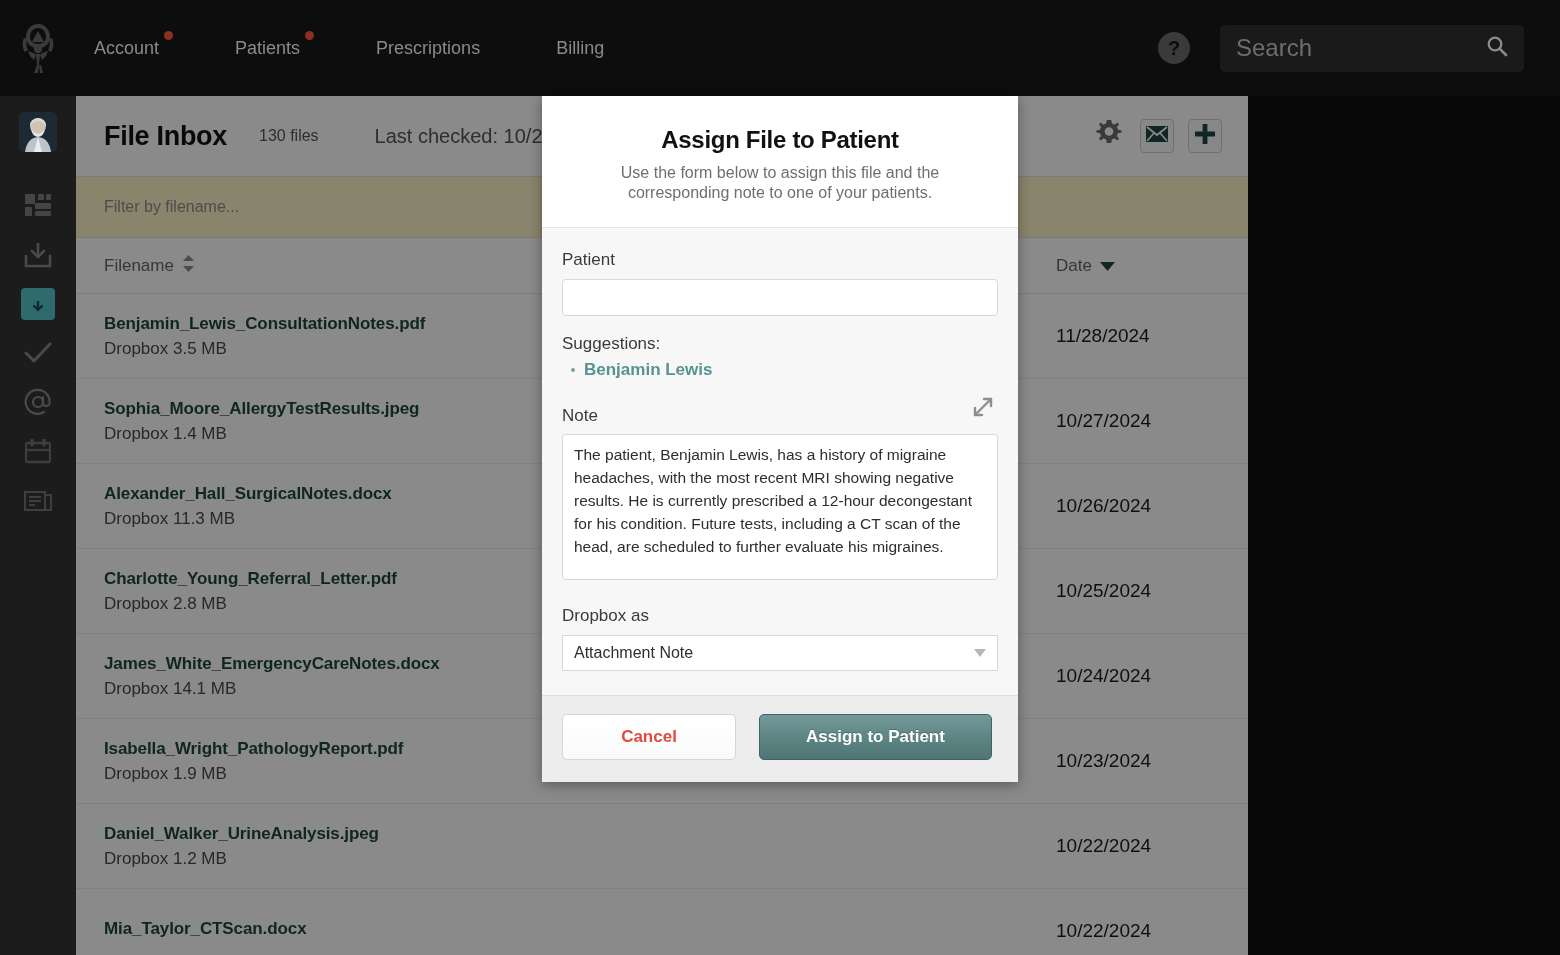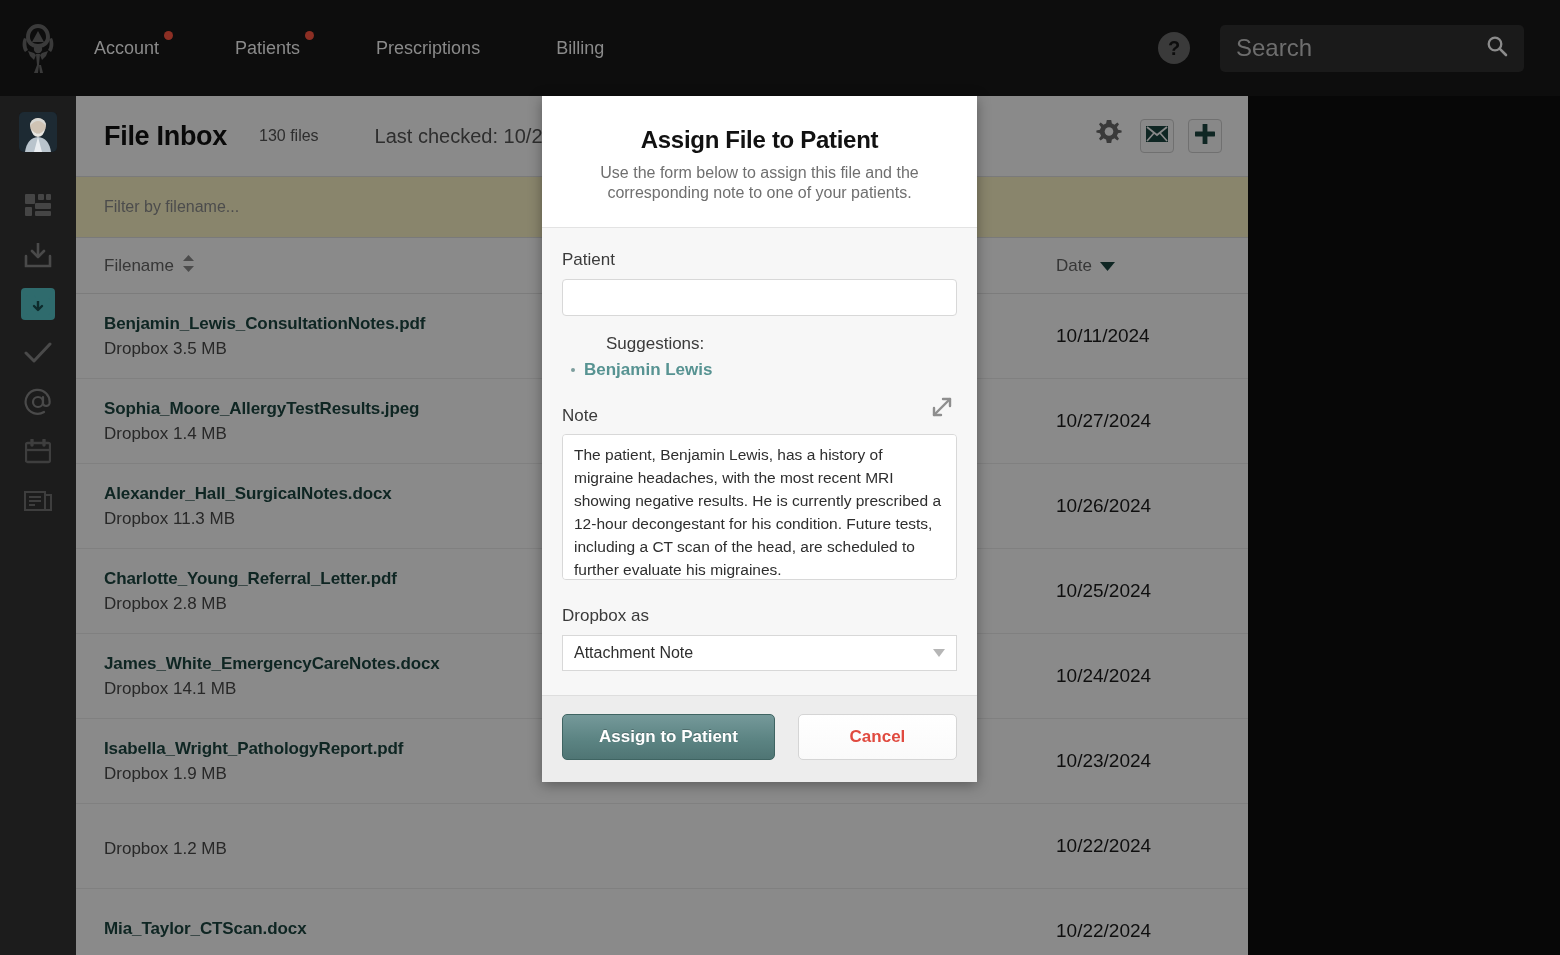--- a/index.html
+++ b/index.html
@@ -277,21 +277,21 @@
     width: 1484px;
     height: 859px;
     background: rgba(0,0,0,0.46);
     z-index: 8;
   }
 
   .modal {
     position: absolute;
     top: 96px;
     left: 542px;
-    width: 435px;
+    width: 476px;
     z-index: 10;
     background: #f7f7f7;
     box-shadow: 0 3px 14px rgba(0,0,0,0.35);
     border-radius: 1px;
   }
 
   .modal-header {
     background: #ffffff;
     padding: 30px 28px 24px;
     text-align: center;
@@ -335,21 +335,20 @@
     outline: none;
     font-family: "Liberation Sans", sans-serif;
     color: #333;
   }
 
   .suggest-label {
     font-size: 17px;
     color: #3b3b3b;
     margin-top: 18px;
     margin-bottom: 6px;
-    margin-left: 44px;
   }
   .suggest-list { margin: 0 0 6px 0; }
   .suggest-item {
     display: flex;
     align-items: center;
     gap: 9px;
     padding-left: 9px;
     margin-bottom: 3px;
   }
   .suggest-bullet {
@@ -639,21 +638,21 @@
         </span>
       </div>
     </div>
 
     <div>
       <div class="file-row">
         <div class="file-cell">
           <div class="file-name">Benjamin_Lewis_ConsultationNotes.pdf</div>
           <div class="file-meta">Dropbox 3.5 MB</div>
         </div>
-        <div class="file-date">10/11/2024</div>
+        <div class="file-date">11/28/2024</div>
       </div>
 
       <div class="file-row">
         <div class="file-cell">
           <div class="file-name">Sophia_Moore_AllergyTestResults.jpeg</div>
           <div class="file-meta">Dropbox 1.4 MB</div>
         </div>
         <div class="file-date">10/27/2024</div>
       </div>
 
@@ -684,20 +683,21 @@
       <div class="file-row">
         <div class="file-cell">
           <div class="file-name">Isabella_Wright_PathologyReport.pdf</div>
           <div class="file-meta">Dropbox 1.9 MB</div>
         </div>
         <div class="file-date">10/23/2024</div>
       </div>
 
       <div class="file-row">
         <div class="file-cell">
+          <div class="file-name">Daniel_Walker_UrineAnalysis.jpeg</div>
           <div class="file-meta">Dropbox 1.2 MB</div>
         </div>
         <div class="file-date">10/22/2024</div>
       </div>
 
       <div class="file-row">
         <div class="file-cell">
           <div class="file-name">Mia_Taylor_CTScan.docx</div>
           <div class="file-meta"></div>
         </div>
@@ -742,18 +742,18 @@
       <div class="assign-as-wrap">
         <label class="field-label">Dropbox as</label>
         <div class="select-box">
           <span>Attachment Note</span>
           <span class="select-caret"></span>
         </div>
       </div>
     </div>
 
     <div class="modal-footer">
+      <div class="btn btn-secondary">Cancel</div>
       <div class="btn btn-primary">Assign to Patient</div>
-      <div class="btn btn-secondary">Cancel</div>
     </div>
   </div>
 
 </div>
 
 </body></html>

